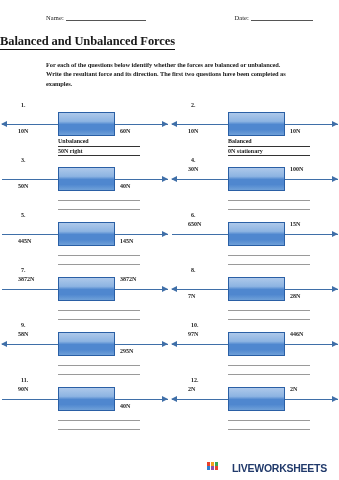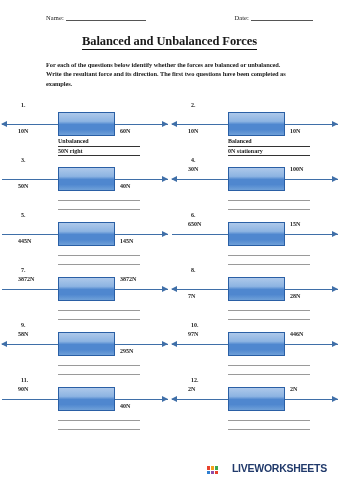--- a/index.html
+++ b/index.html
@@ -40,21 +40,21 @@
     height: 6px;
   }
   .rule-name { width: 80px; }
   .rule-date { width: 62px; }
 
   .title {
     position: absolute;
     top: 34px;
     left: 0;
     width: 100%;
-    text-align: center;
+    text-align: left;
     font-size: 12.5px;
     font-weight: bold;
     letter-spacing: -0.1px;
   }
   .title span {
     border-bottom: 1.3px solid #111;
     padding-bottom: 1px;
   }
 
   .instructions {
@@ -171,21 +171,21 @@
     border-bottom: 0.7px solid #333;
     white-space: nowrap;
   }
 
   
   .footer {
     position: absolute;
     bottom: 6px;
     right: 12px;
     display: flex;
-    align-items: flex-end;
+    align-items: flex-start;
     gap: 14px;
   }
   .logo-mark {
     display: grid;
     grid-template-columns: repeat(3, 3px);
     grid-template-rows: repeat(2, 3.5px);
     gap: 0.8px;
   }
   .logo-mark i { display: block; width: 3px; height: 3.5px; }
   .logo-text {

